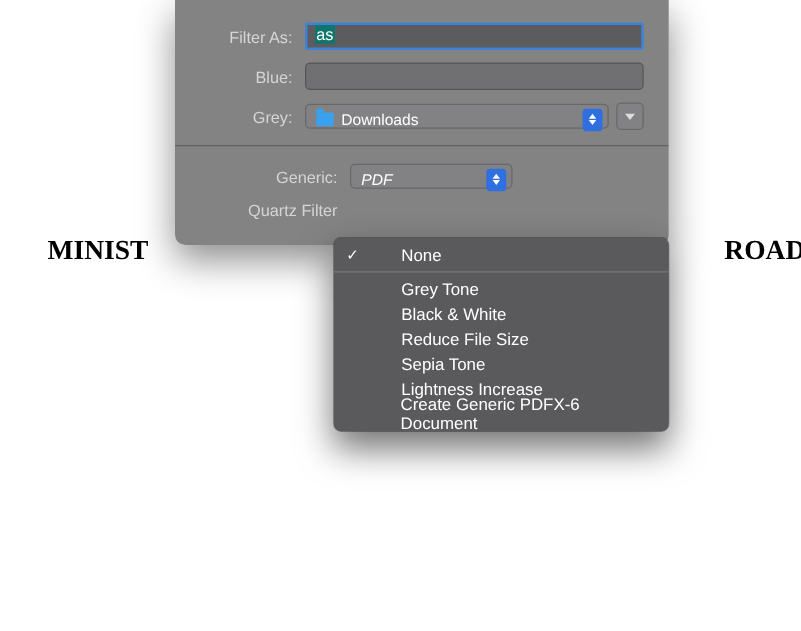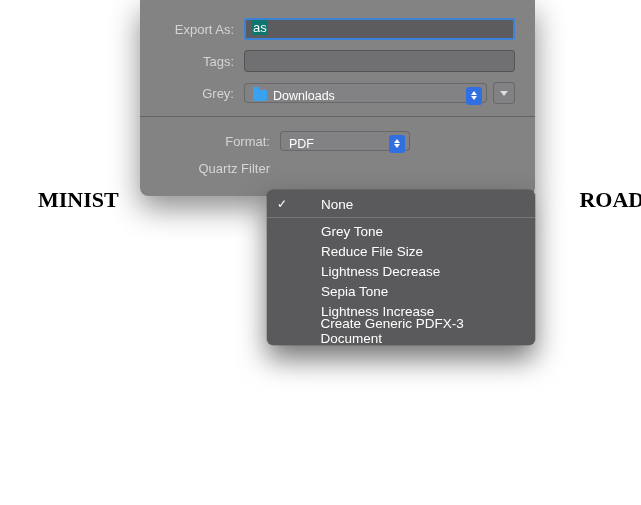--- a/index.html
+++ b/index.html
@@ -195,30 +195,30 @@
     <span style="visibility:hidden">XXXXXXXXXXXXXXXXXXXXXXXXXXXXXXXXXXXXXXX</span>
     <br>
     <span style="visibility:hidden">XXXXXXXXXXXXXXXXXXXXXXXXXXXXXXXXXXXXXXXXXXX</span>
   </div>
 
 </div>
 
 <div class="export-panel">
 
   <div class="row">
-    <div class="lbl">Export As:</div>
+    <div class="lbl">Filter As:</div>
     <div class="ctrl">
       <div class="text-input">
         <span class="selected-text">as</span>
       </div>
     </div>
   </div>
 
   <div class="row">
-    <div class="lbl">Tags:</div>
+    <div class="lbl">Blue:</div>
     <div class="ctrl">
       <div class="pill" style="flex:1; height:22px; background:rgba(100,100,102,0.6);"></div>
     </div>
   </div>
 
   <div class="row">
     <div class="lbl">Grey:</div>
     <div class="ctrl">
       <div class="popup blue-arrows" style="flex:1;">
         <span style="display:flex;align-items:center;">
@@ -232,23 +232,23 @@
       </div>
       <div class="round-btn">
         <span class="chev-down"></span>
       </div>
     </div>
   </div>
 
   <div class="divider-row"></div>
 
   <div class="row">
-    <div class="lbl" style="width:120px;">Format:</div>
-    <div class="ctrl">
-      <div class="popup blue-arrows" style="width:130px;">
+    <div class="lbl" style="width:120px;">Generic:</div>
+    <div class="ctrl">
+      <div class="popup blue-arrows" style="width:130px;font-style:italic;">
         <span>PDF</span>
         <span class="arrow-box">
             <span class="arrow-up"></span>
             <span class="arrow-down"></span>
           </span>
       </div>
     </div>
   </div>
 
   <div class="row" style="margin-bottom:0;">
@@ -263,31 +263,31 @@
     <span class="chk">✓</span>
     <span class="txt">None</span>
   </div>
   <div class="menu-sep"></div>
   <div class="menu-item">
       <span class="chk"></span>
       <span class="txt">Grey Tone</span>
     </div>
   <div class="menu-item">
       <span class="chk"></span>
+      <span class="txt">Black &amp; White</span>
+    </div>
+  <div class="menu-item">
+      <span class="chk"></span>
       <span class="txt">Reduce File Size</span>
     </div>
   <div class="menu-item">
       <span class="chk"></span>
-      <span class="txt">Lightness Decrease</span>
-    </div>
-  <div class="menu-item">
-      <span class="chk"></span>
       <span class="txt">Sepia Tone</span>
     </div>
   <div class="menu-item">
       <span class="chk"></span>
       <span class="txt">Lightness Increase</span>
     </div>
   <div class="menu-item">
       <span class="chk"></span>
-      <span class="txt">Create Generic PDFX-3 Document</span>
+      <span class="txt">Create Generic PDFX-6 Document</span>
     </div>
 </div>
 
 </body></html>

